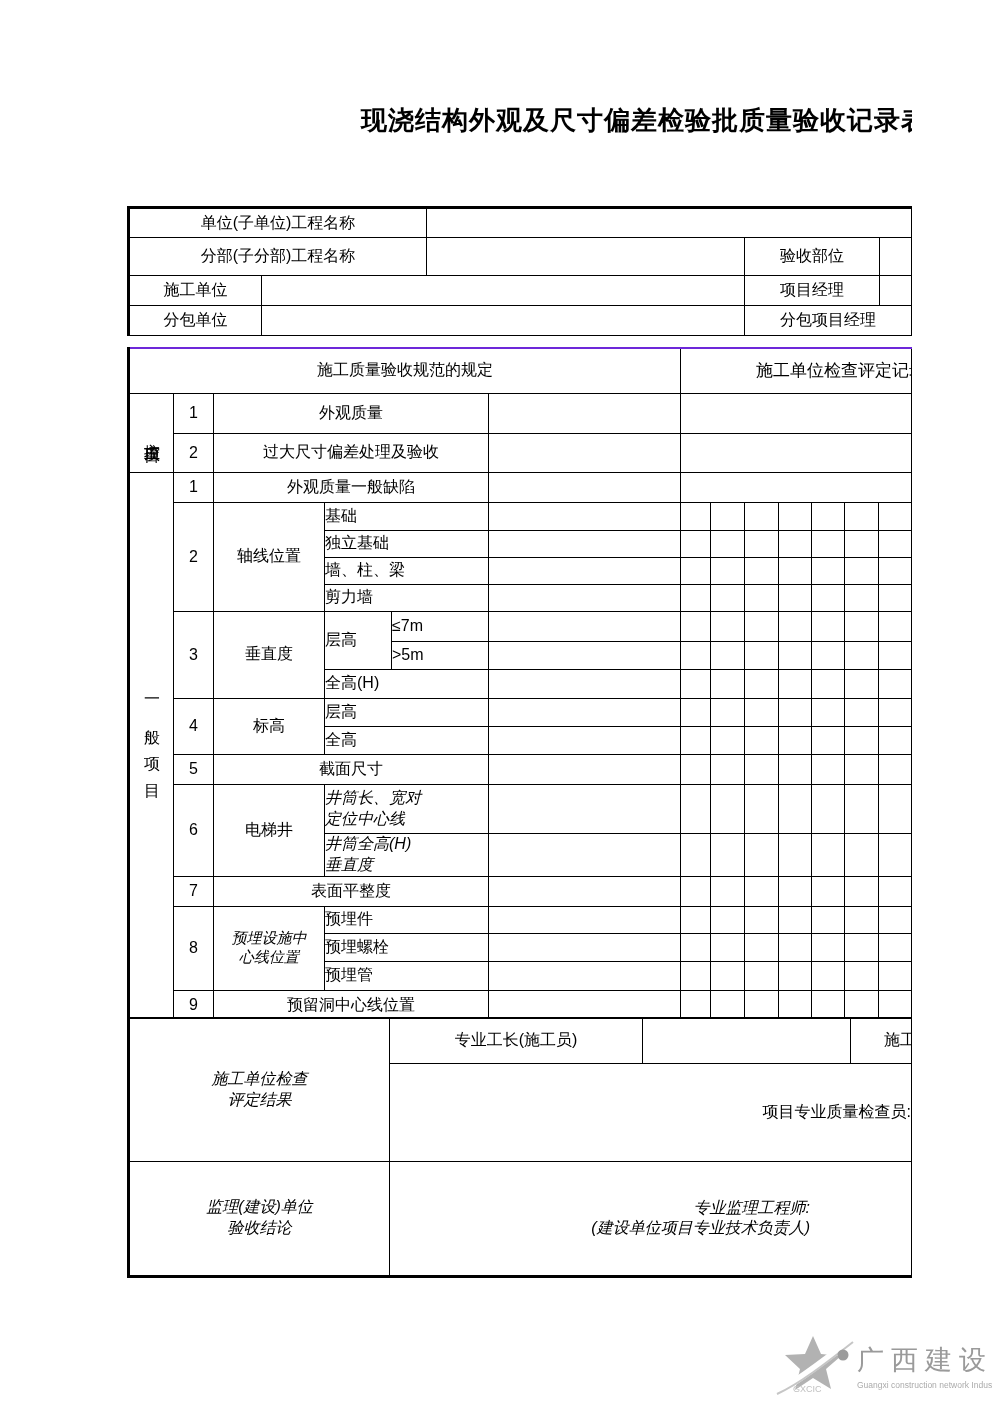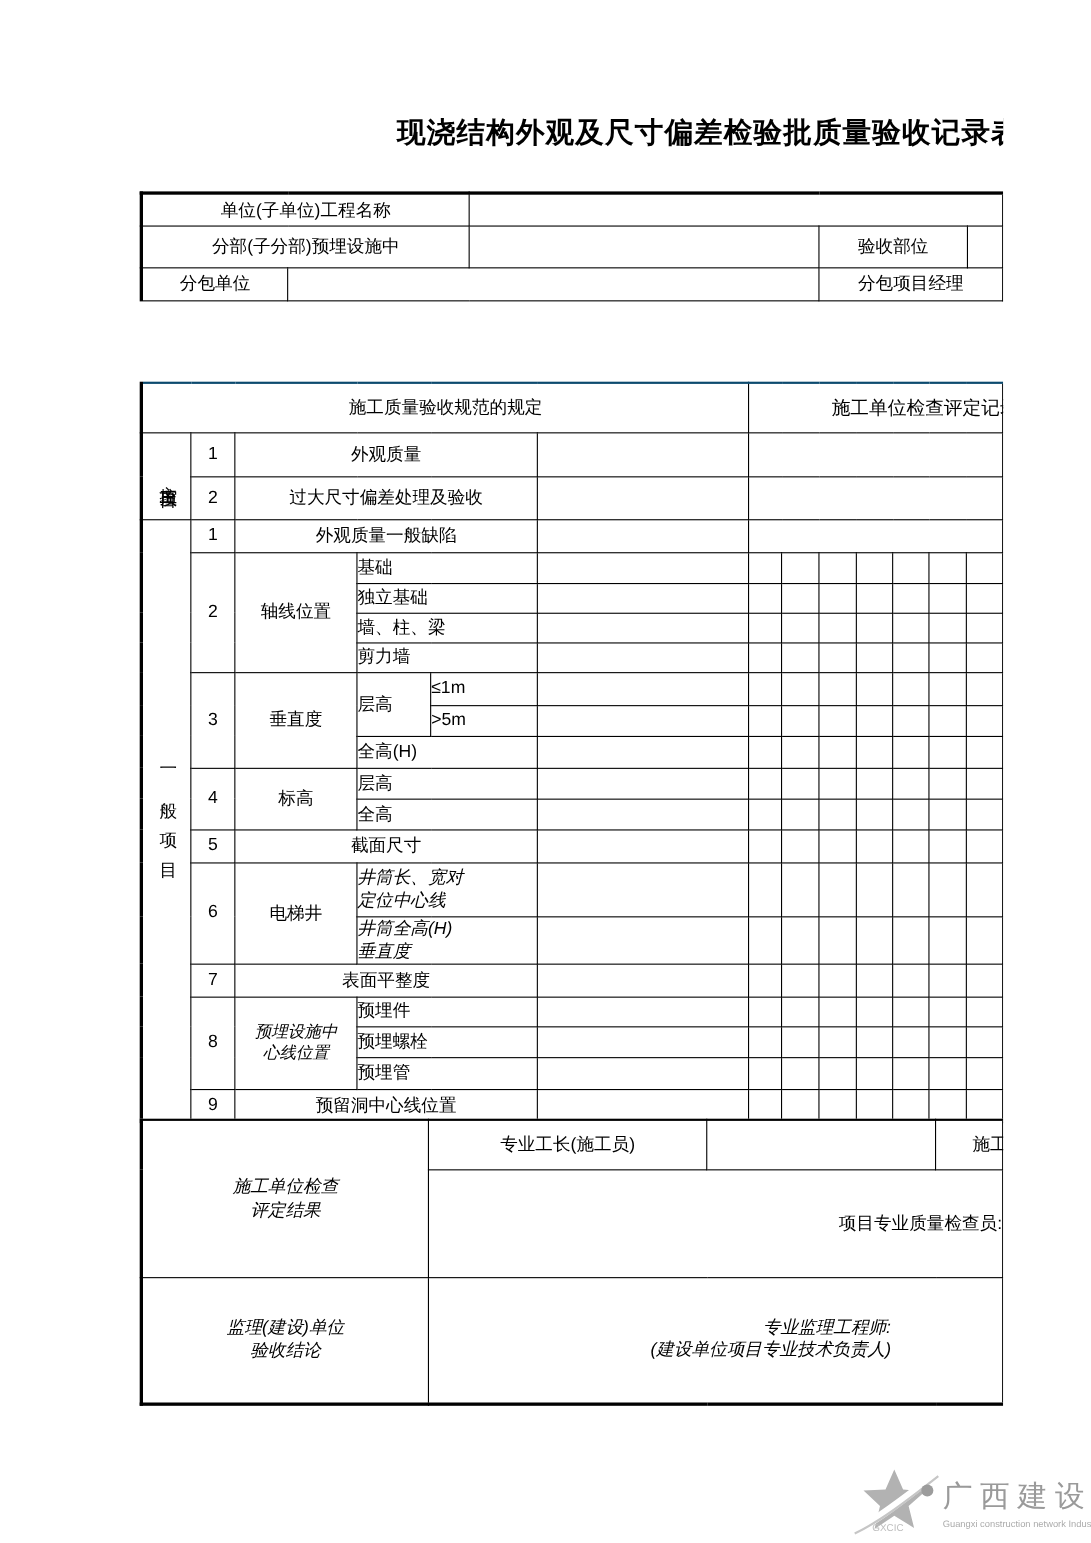--- a/index.html
+++ b/index.html
@@ -3,22 +3,22 @@
 <meta charset="utf-8">
 <style>
   html,body{margin:0;padding:0;background:#e8e8e8;}
   .page{position:relative;width:992px;height:1403px;background:#ffffff;overflow:hidden;
         font-family:"Liberation Sans","DejaVu Sans",sans-serif;color:#000;}
   .clip{position:absolute;left:0;top:0;width:912px;height:1403px;overflow:hidden;}
   .title{position:absolute;left:361px;top:103px;margin:0;font-size:26px;font-weight:bold;
          white-space:nowrap;letter-spacing:1px;}
   table.t{border-collapse:collapse;table-layout:fixed;position:absolute;left:127px;background:#fff;}
   table.t td{border:1px solid #000;padding:0;font-size:16px;vertical-align:middle;}
-  .top{top:174px;border-top:3px solid #000;border-left:3px solid #000;width:783px;}
-  .items{top:347px;border-top:2px solid #0c4a6e;border-left:3px solid #000;width:783px;}
+  .top{top:206px;border-top:3px solid #000;border-left:3px solid #000;width:783px;}
+  .items{top:347px;border-top:2px solid #6d28d9;border-left:3px solid #000;width:783px;}
   .bottom{top:1017px;border-top:2px solid #000;border-left:3px solid #000;border-bottom:3px solid #000;width:783px;}
   td.lbl{text-align:center;}
   td.hd{text-align:center;font-size:17px;}
   td.num{text-align:center;font-size:15px;}
   td.item{text-align:center;padding-left:6px;font-size:16px;}
   td.itemc{text-align:center;font-size:16px;}
   td.sub{text-align:left;padding-left:6px;font-size:15px;}
   td.noR{border-right:none;margin-left:38px;}
   .pre{white-space:pre-line;font-style:italic;}
   .cliptext{display:inline-block;white-space:nowrap;margin-left:75px;float:left;font-size:17px;}
@@ -48,23 +48,29 @@
           <col style="width:318px">
           <col style="width:135px">
           <col style="width:32px">
         </colgroup>
    <tbody>
           <tr style="height:30px">
     <td colspan="2" class="lbl">单位(子单位)工程名称</td>
     <td colspan="3" class="noR"></td>
    </tr>
    <tr style="height:38px">
-    <td colspan="2" class="lbl">分部(子分部)预埋设施中</td>
+    <td colspan="2" class="lbl">分部(子分部)工程名称</td>
     <td></td>
     <td class="lbl">验收部位</td>
+    <td class="noR"></td>
+   </tr>
+   <tr style="height:30px">
+    <td class="lbl">施工单位</td>
+    <td colspan="2"></td>
+    <td class="lbl">项目经理</td>
     <td class="noR"></td>
    </tr>
    <tr style="height:30px">
     <td class="lbl">分包单位</td>
     <td colspan="2"></td>
     <td colspan="2" class="lbl noR">分包项目经理</td>
    </tr>
   </tbody>
       </table>
 
@@ -154,21 +160,21 @@
             <td class="r"></td>
             <td class="r"></td>
             <td class="r"></td>
             <td class="r"></td>
             <td class="r"></td>
    </tr>
    <tr style="height:30px">
     <td rowspan="3" class="num">3</td>
     <td rowspan="3" class="item">垂直度</td>
     <td rowspan="2" class="sub">层高</td>
-    <td class="sub">≤1m</td>
+    <td class="sub">≤7m</td>
     <td></td>
     <td class="r"></td>
             <td class="r"></td>
             <td class="r"></td>
             <td class="r"></td>
             <td class="r"></td>
             <td class="r"></td>
             <td class="r"></td>
    </tr>
    <tr style="height:28px">

